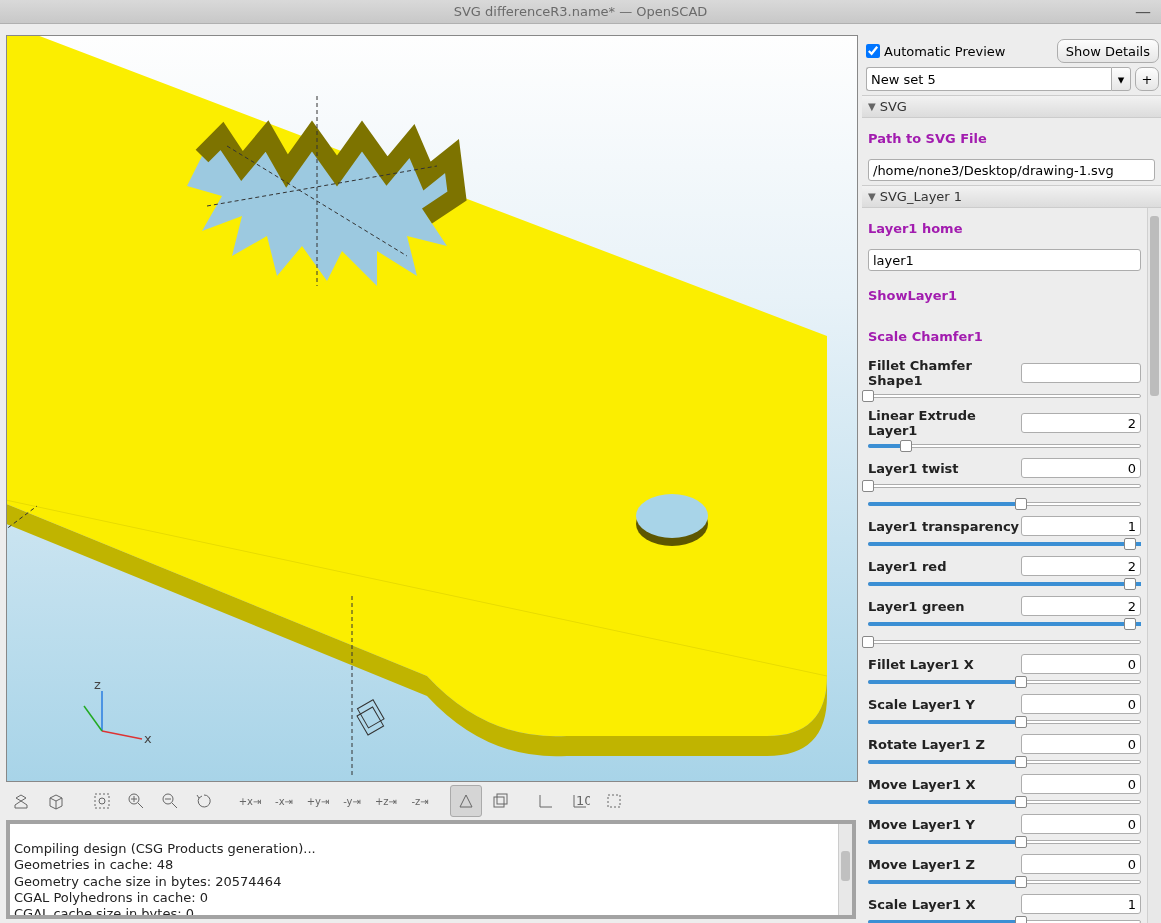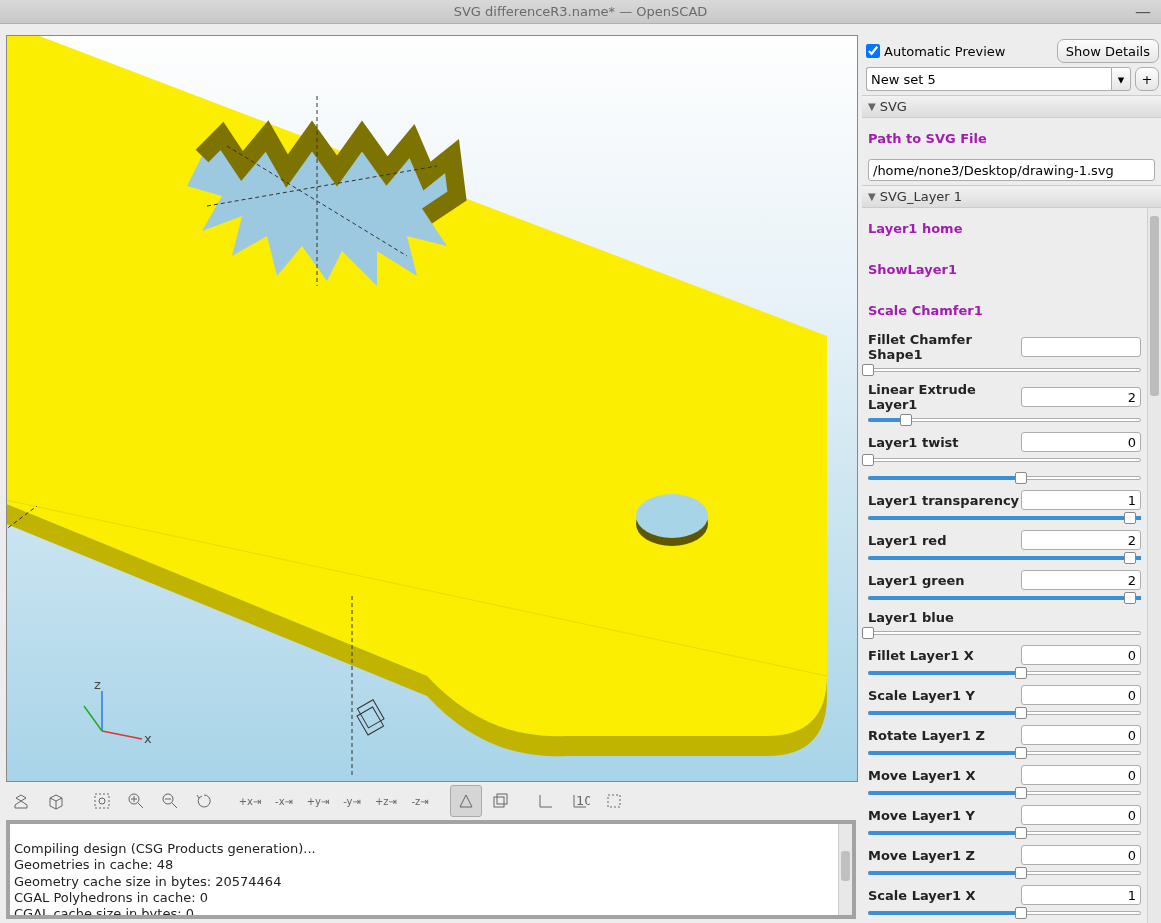--- a/index.html
+++ b/index.html
@@ -219,20 +219,21 @@
     <div class="pinput"><input type="text" value="/home/none3/Desktop/drawing-1.svg" style=""></div>
 
     <div class="section-hdr">
         <span class="tri">▼</span>
         <span>SVG_Layer 1</span>
       </div>
 
     <div class="panel">
       <div class="panel-inner" id="panel-inner">
         <div class="plabel">Layer1 home</div>
+        <div class="pinput"><input type="text" value="layer1" style=""></div>
         <div class="plabel">ShowLayer1</div>
         <div class="plabel">Scale Chamfer1</div>
 
       <div class="prow">
             <div class="lab">Fillet Chamfer Shape1</div>
             <input class="numin" style="">
           </div>
           <div class="slider">
             <div class="strack"></div>
             <div class="sfill" style="width:0%"></div>
@@ -281,23 +282,20 @@
           </div>
           <div class="prow">
             <div class="lab">Layer1 green</div>
             <input class="numin" value="2" style="">
           </div>
           <div class="slider">
             <div class="strack"></div>
             <div class="sfill" style="width:100%"></div>
             <div class="shandle" style="left:calc(96% - 6px)"></div>
           </div>
-          <div class="prow">
-            <div class="lab">Layer1 blue</div>
-          </div>
           <div class="slider">
             <div class="strack"></div>
             <div class="sfill" style="width:0%"></div>
             <div class="shandle" style="left:calc(0% - 6px)"></div>
           </div>
           <div class="prow">
             <div class="lab">Fillet Layer1 X</div>
             <input class="numin" value="0" style="">
           </div>
           <div class="slider">

